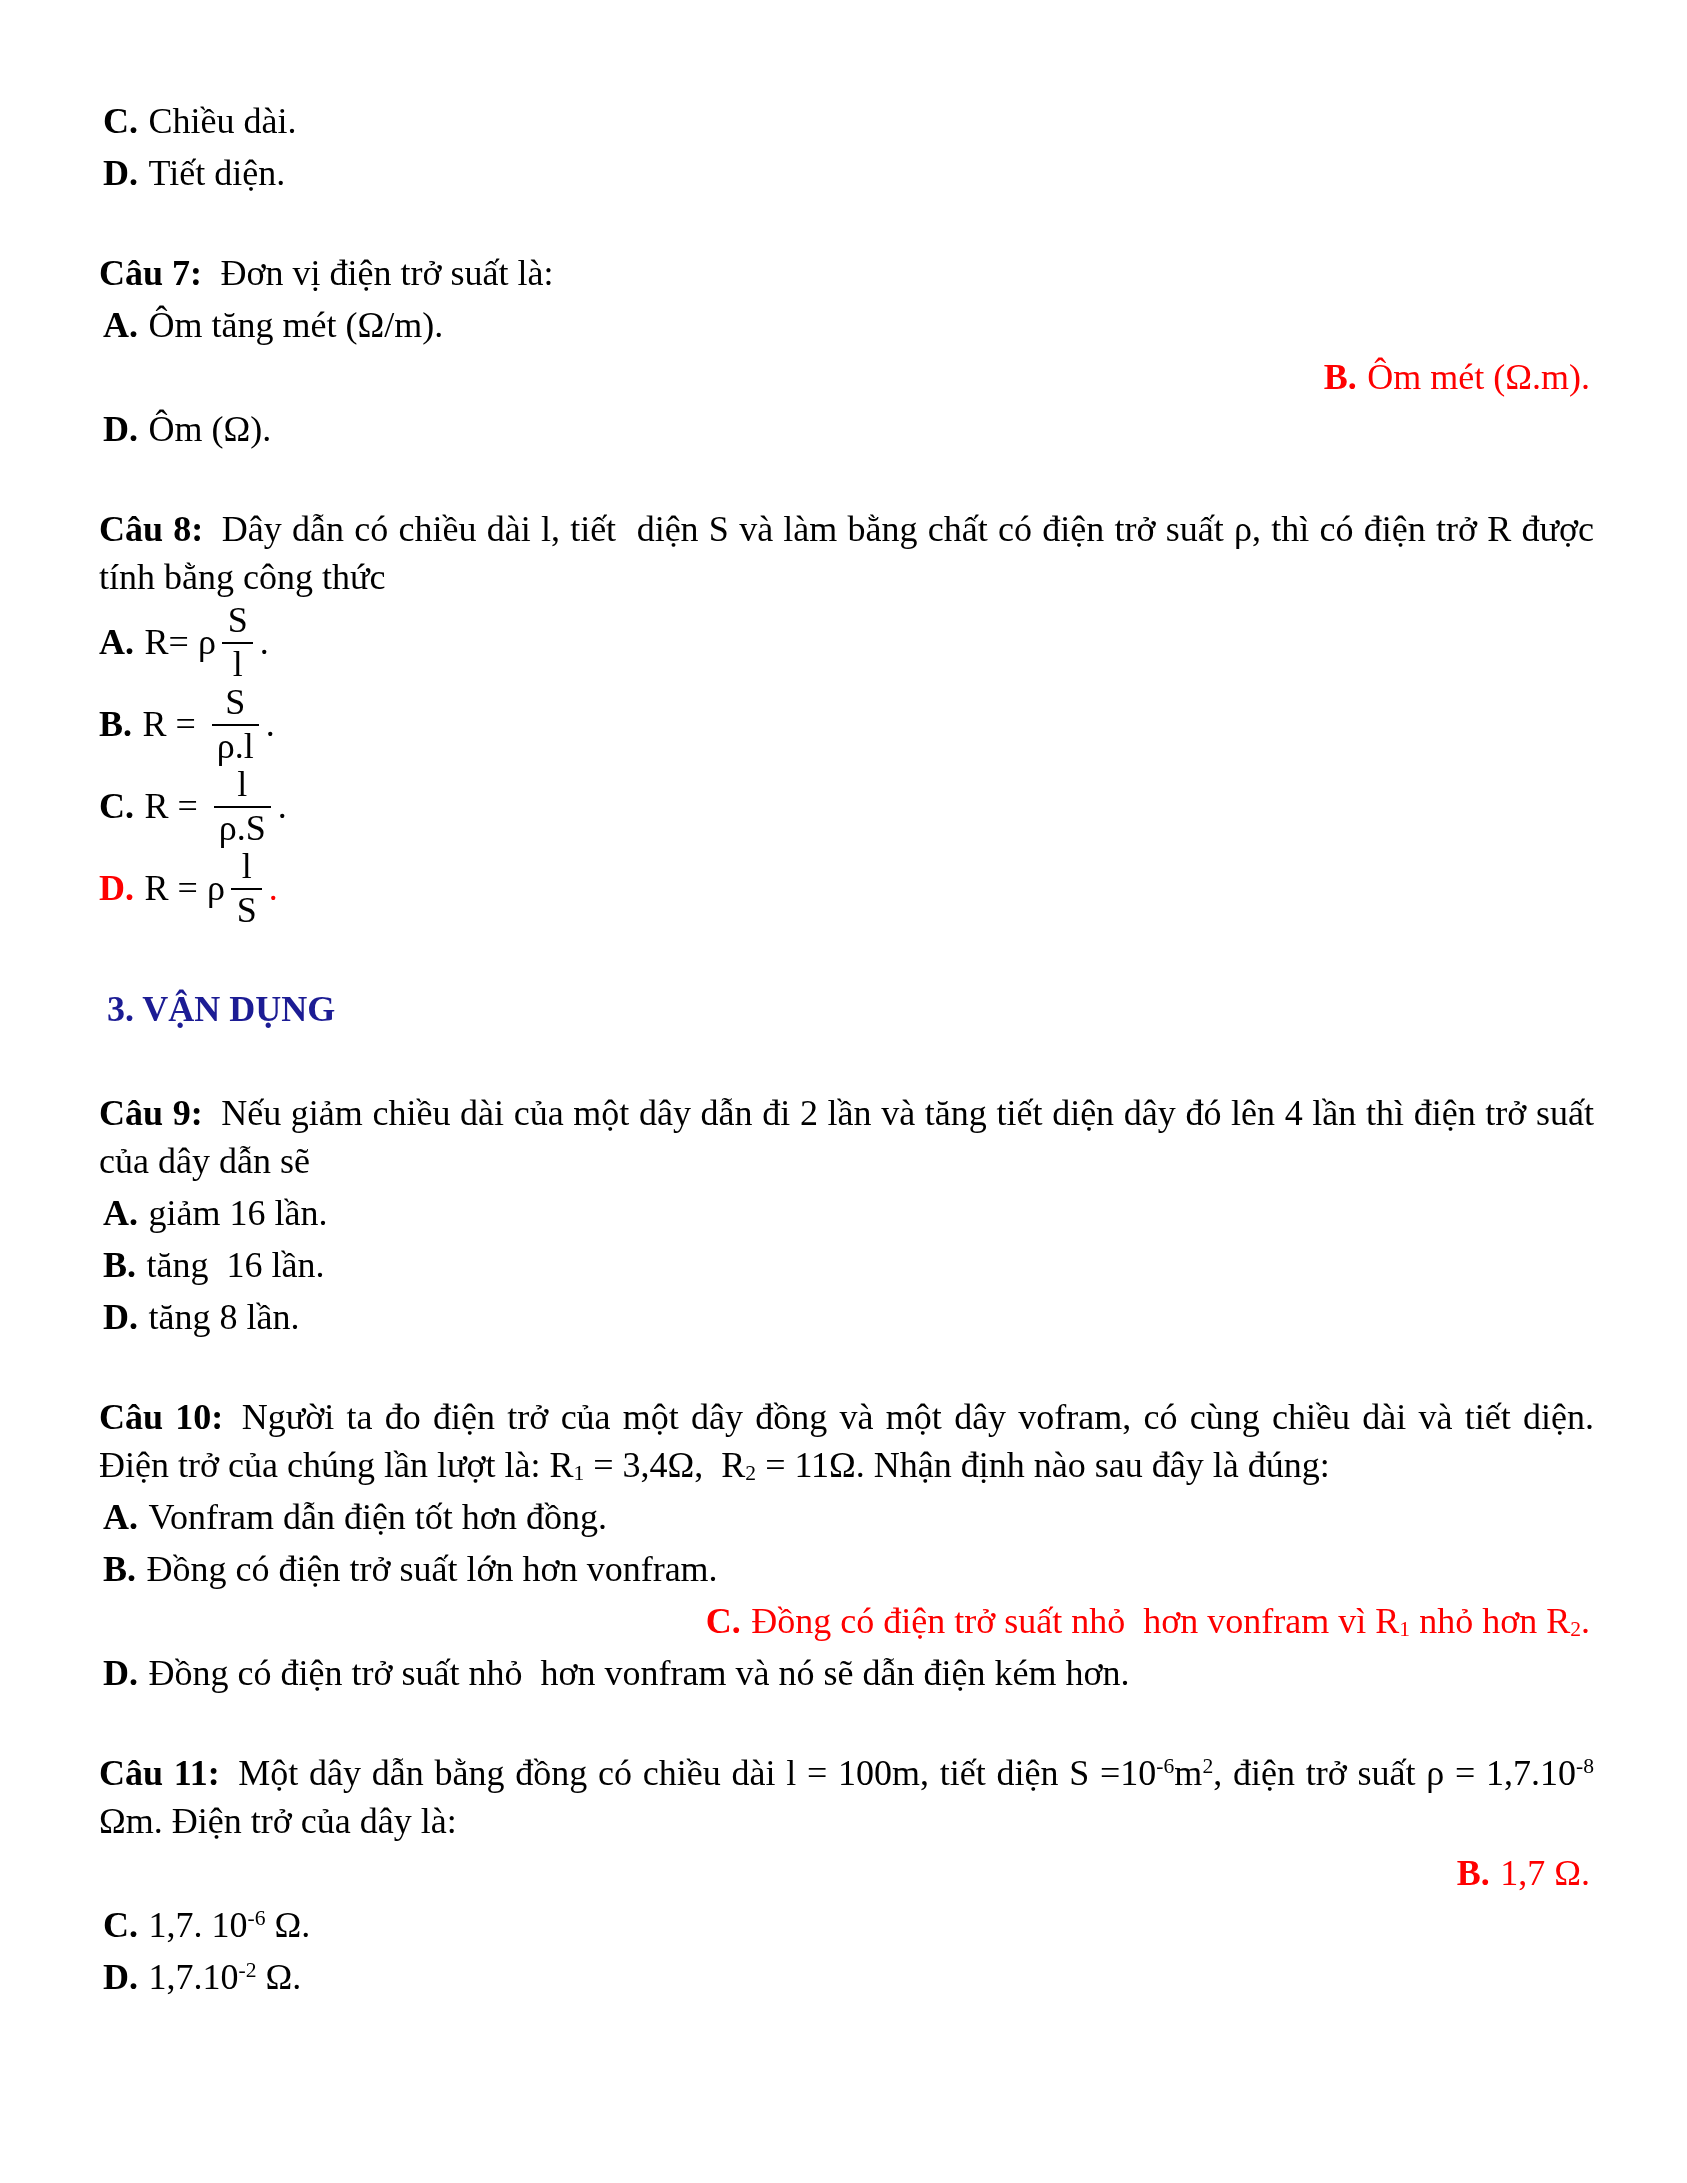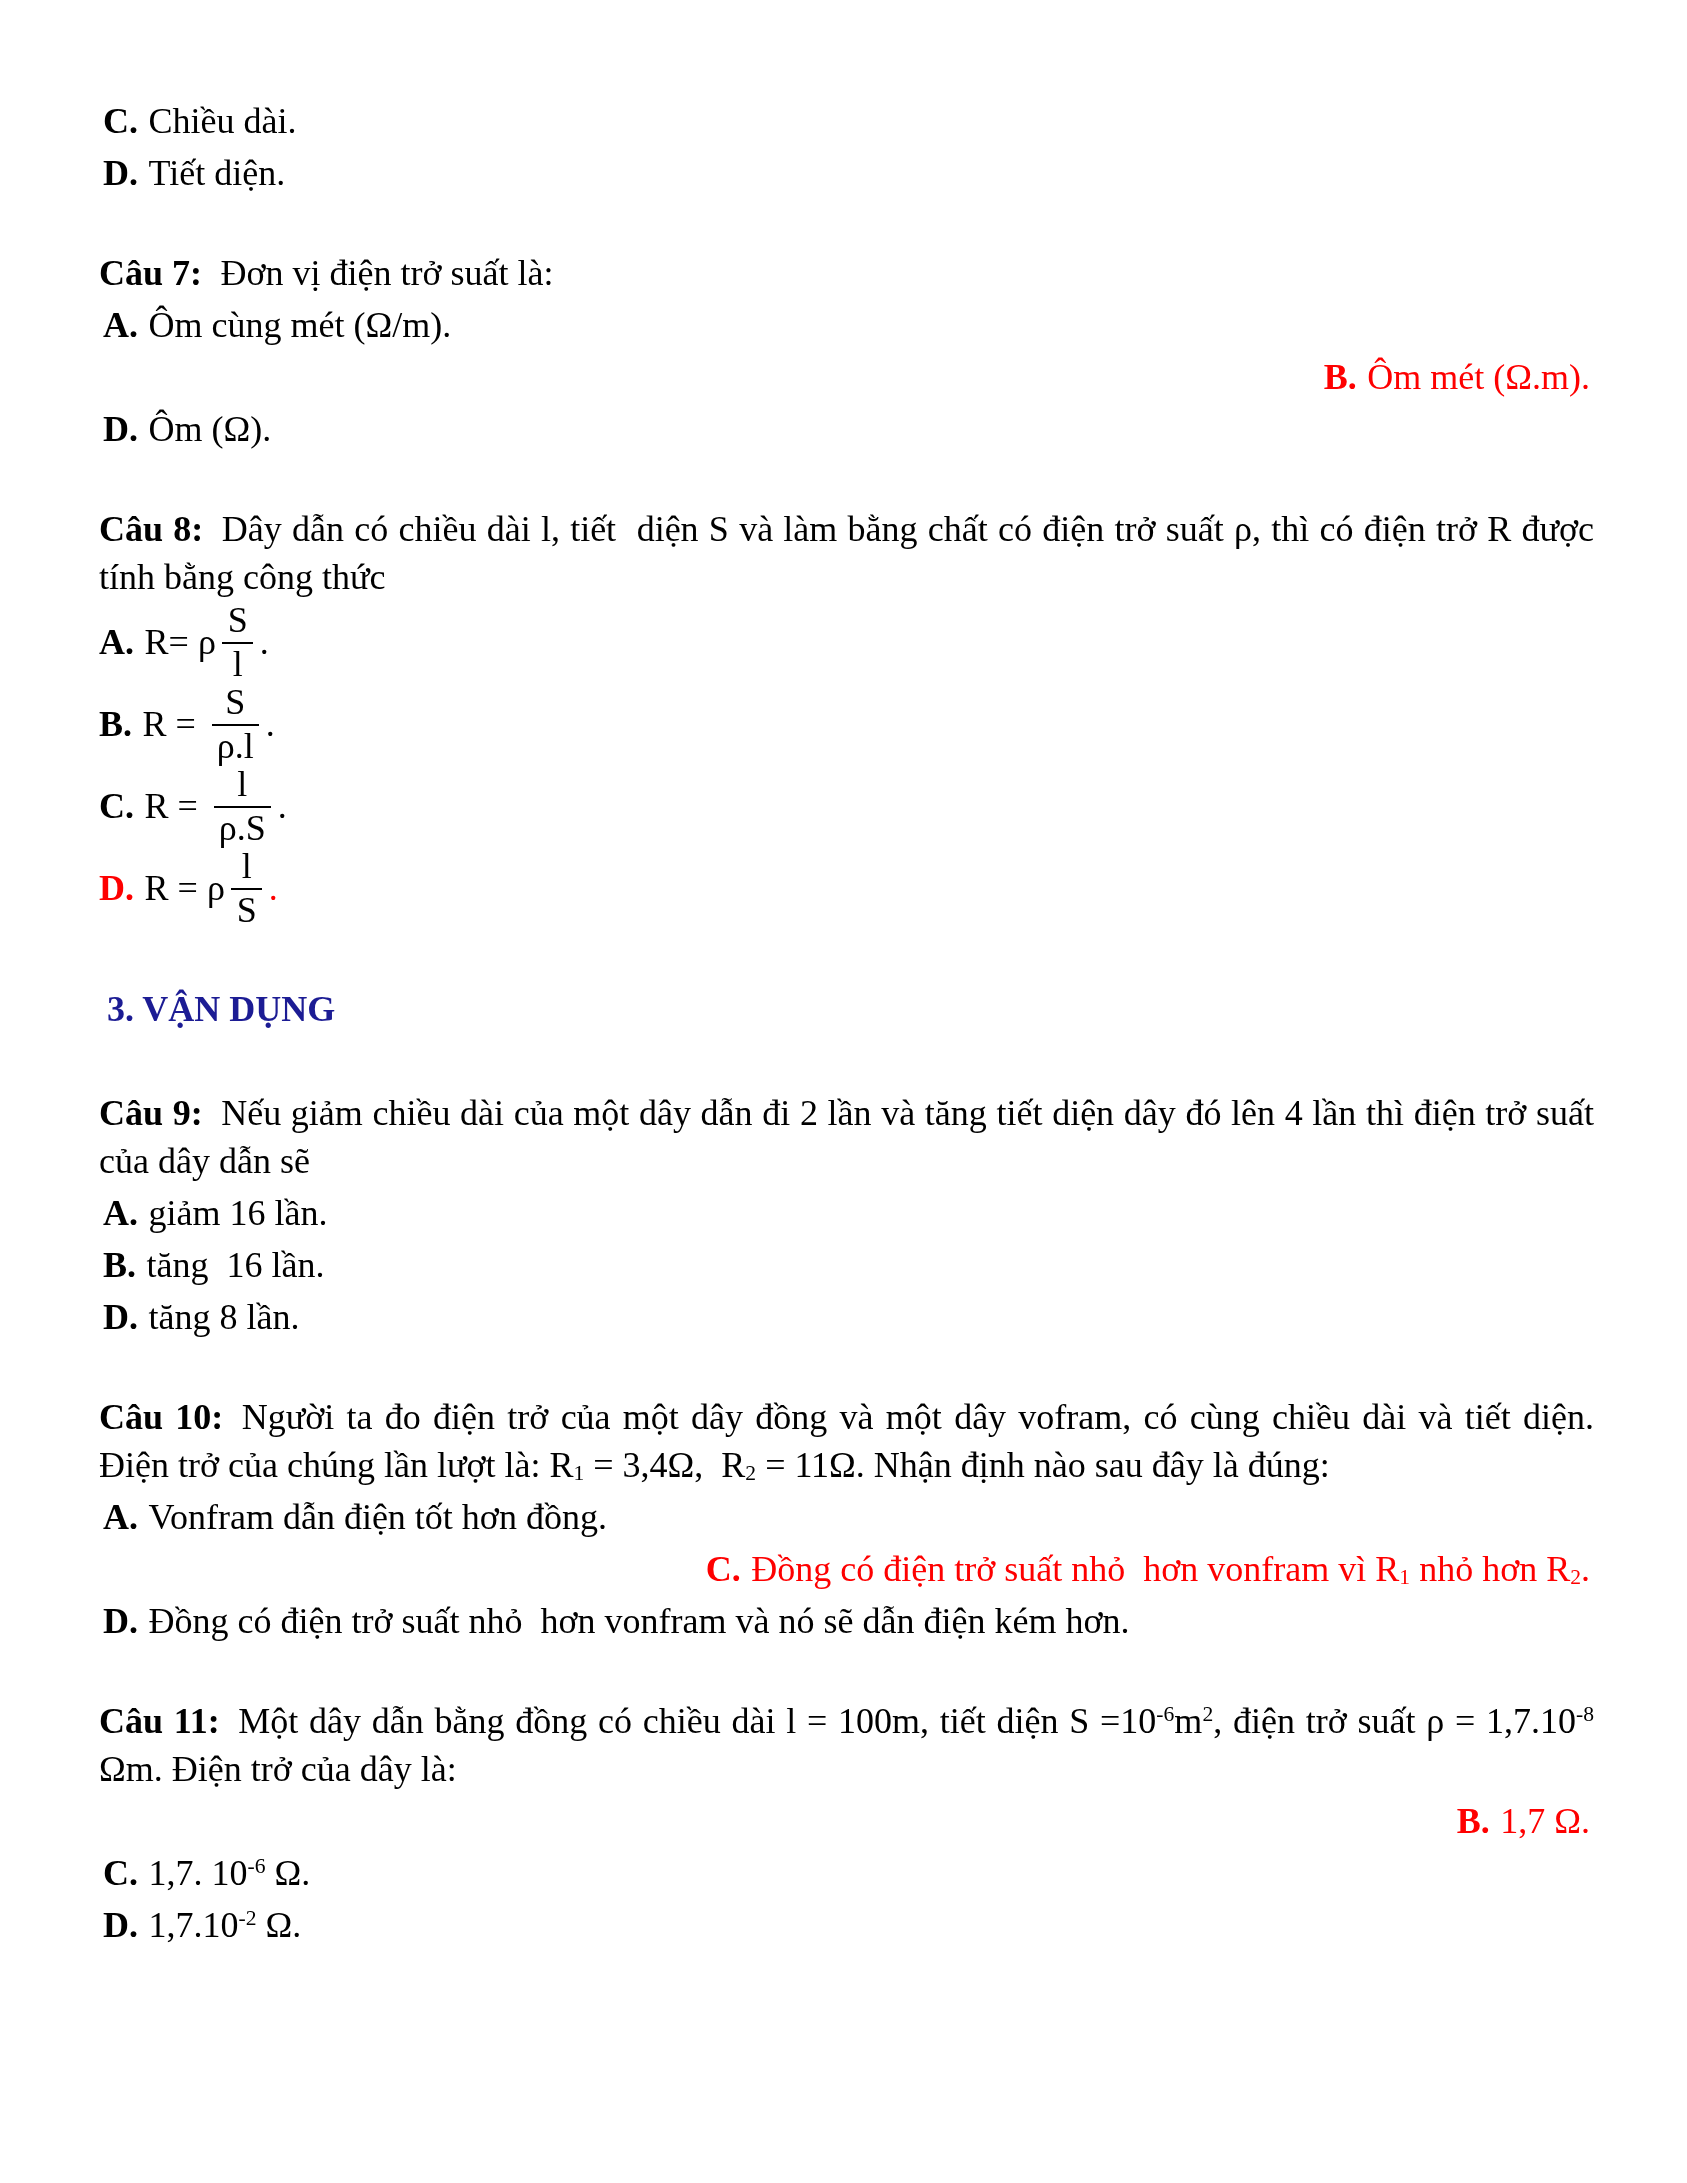--- a/index.html
+++ b/index.html
@@ -73,21 +73,21 @@
   <div class="line">
     <span class="opt-label">D.</span><span class="opt-text">Tiết diện.</span>
   </div>
 
   <div class="blank"></div>
 
   <p class="para">
     <span class="qlabel">Câu 7:</span><span class="qtext">Đơn vị điện trở suất là:</span>
   </p>
   <div class="line">
-    <span class="opt-label">A.</span><span class="opt-text">Ôm cùng mét (Ω/m).</span>
+    <span class="opt-label">A.</span><span class="opt-text">Ôm tăng mét (Ω/m).</span>
   </div>
   <div class="line red">
     <span class="opt-label">B.</span><span class="opt-text">Ôm mét (Ω.m).</span>
   </div>
   <div class="line">
     <span class="opt-label">D.</span><span class="opt-text">Ôm (Ω).</span>
   </div>
 
   <div class="blank"></div>
 
@@ -151,20 +151,23 @@
   </div>
 
   <div class="blank"></div>
 
   <p class="para">
     <span class="qlabel">Câu 10:</span><span class="qtext"><span>Người ta đo điện trở của một dây đồng và một dây vofram, có cùng chiều dài và tiết diện. Điện trở của chúng lần lượt là: R</span><sub>1</sub><span> = 3,4Ω,  R</span><sub>2</sub><span> = 11Ω. Nhận định nào sau đây là đúng:</span></span>
   </p>
   <div class="line">
     <span class="opt-label">A.</span><span class="opt-text"><span>Vonfram dẫn điện tốt hơn đồng.</span></span>
   </div>
+  <div class="line">
+    <span class="opt-label">B.</span><span class="opt-text"><span>Đồng có điện trở suất lớn hơn vonfram.</span></span>
+  </div>
   <div class="line red">
     <span class="opt-label">C.</span><span class="opt-text"><span>Đồng có điện trở suất nhỏ  hơn vonfram vì R</span><sub>1</sub><span> nhỏ hơn R</span><sub>2</sub><span>.</span></span>
   </div>
   <div class="line">
     <span class="opt-label">D.</span><span class="opt-text"><span>Đồng có điện trở suất nhỏ  hơn vonfram và nó sẽ dẫn điện kém hơn.</span></span>
   </div>
 
   <div class="blank"></div>
 
   <p class="para">

